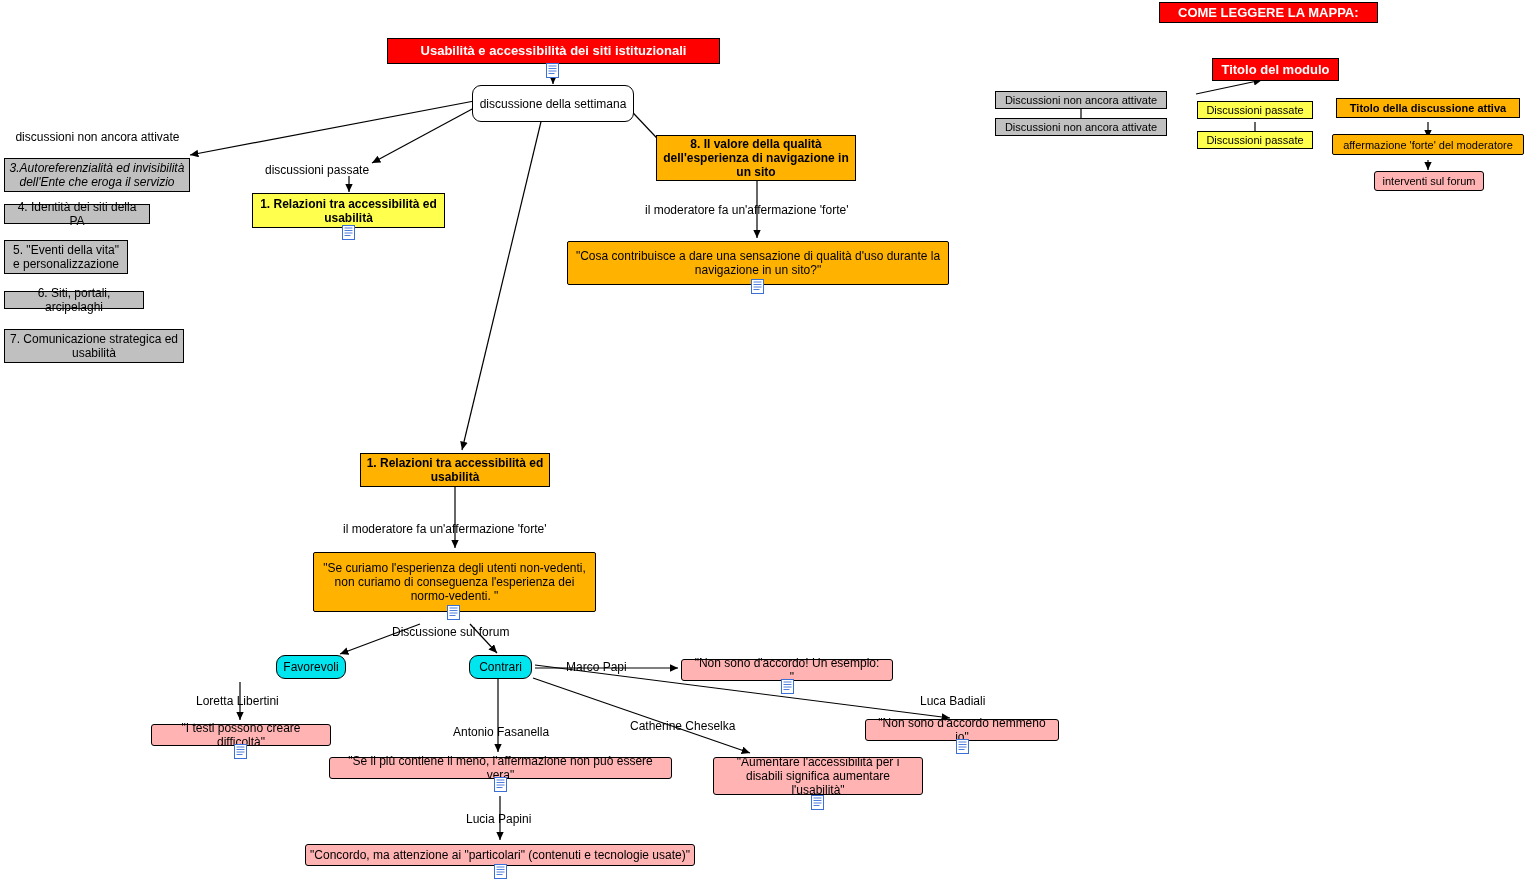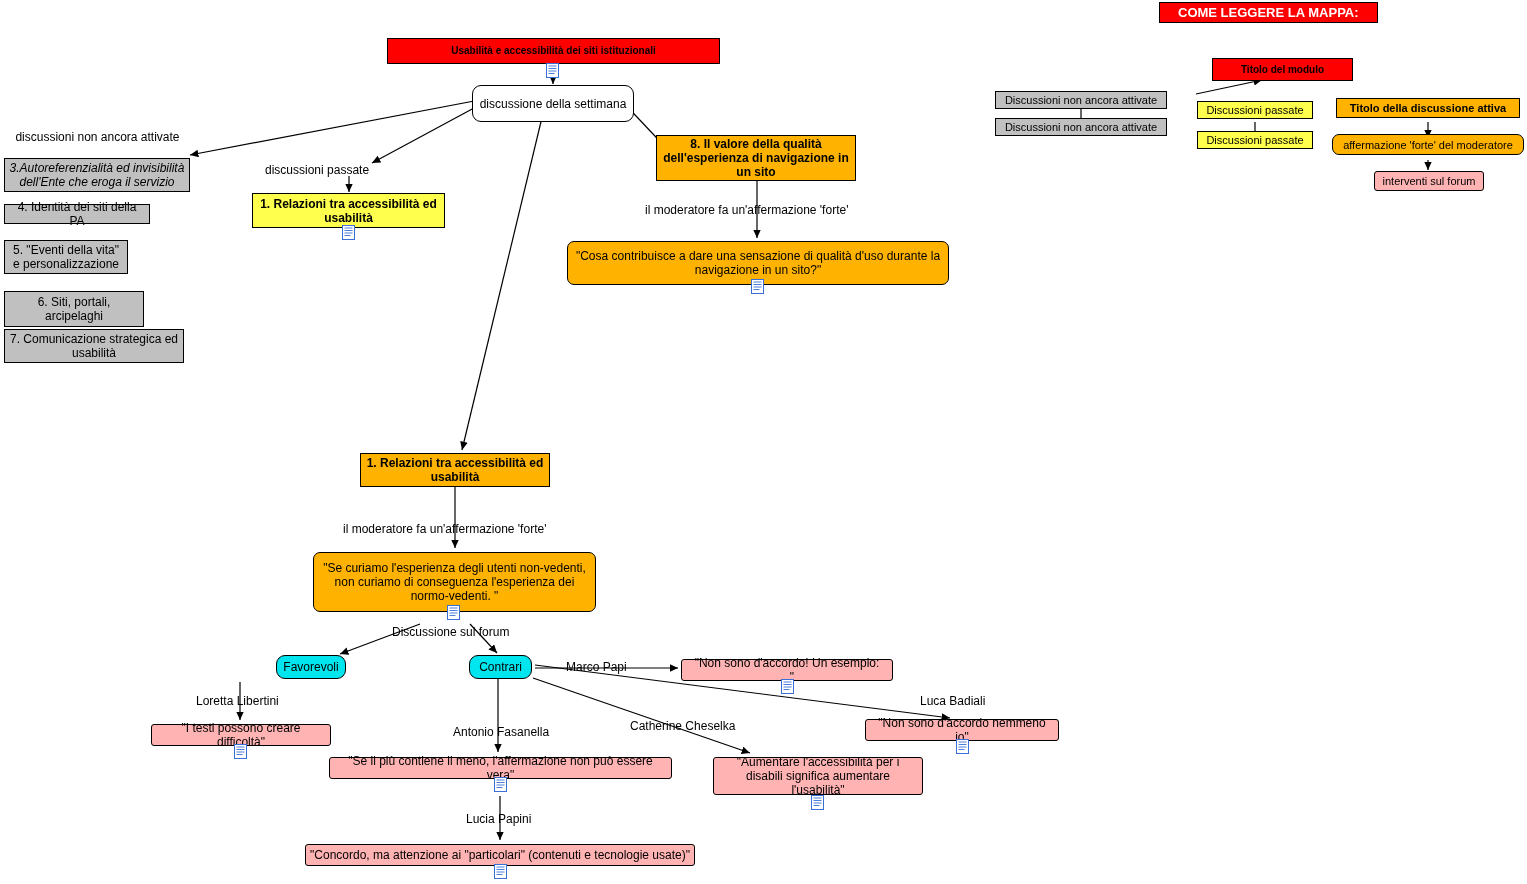--- a/index.html
+++ b/index.html
@@ -36,27 +36,27 @@
     line-height: 14px;
     padding: 2px 4px;
     display: flex;
     align-items: center;
     justify-content: center;
     color: #000;
   }
   .node.bold { font-weight: bold; }
   .n-red {
     background: #ff0000;
-    color: #000000;
+    color: #ffffff;
     font-weight: bold;
-    font-size: 10px;
+    font-size: 13px;
   }
   .n-gray { background: #c0c0c0; }
   .n-yellow { background: #ffff4d; }
-  .n-orange { background: #ffb300; border-radius: 7px; }
+  .n-orange { background: #ffb300; border-radius: 2px; }
   .n-orange-sq { background: #ffb300; }
   .n-pink { background: #ffb3b3; border-radius: 3px; }
   .n-cyan { background: #00e5ee; border-radius: 9px; text-align: center; }
   .n-white-round {
     background: #ffffff;
     border-radius: 9px;
   }
   .label {
     position: absolute;
     font-size: 12px;
@@ -156,21 +156,21 @@
 
   <div class="node n-gray" style="left:4px; top:158px; width:186px; height:34px;font-style:italic;">
     <span>3.Autoreferenzialità ed invisibilità dell'Ente che eroga il servizio</span>
   </div>
   <div class="node n-gray" style="left:4px; top:204px; width:146px; height:20px;">
     <span>4. Identità dei siti della PA</span>
   </div>
   <div class="node n-gray" style="left:4px; top:240px; width:124px; height:34px;">
     <span>5. "Eventi della vita" e personalizzazione</span>
   </div>
-  <div class="node n-gray" style="left:4px; top:291px; width:140px; height:36px;">
+  <div class="node n-gray" style="left:4px; top:291px; width:140px; height:18px;">
     <span>6. Siti, portali, arcipelaghi</span>
   </div>
   <div class="node n-gray" style="left:4px; top:329px; width:180px; height:34px;">
     <span>7. Comunicazione strategica ed usabilità</span>
   </div>
 
   <div class="node n-yellow bold" style="left:252px; top:193px; width:193px; height:35px;">
     <span>1. Relazioni tra accessibilità ed usabilità</span>
   </div>
   <svg class="doc-icon" style="left:342px; top:225px;" viewBox="0 0 13 15">
@@ -281,21 +281,21 @@
   </div>
   <svg class="doc-icon" style="left:494px; top:864px;" viewBox="0 0 13 15">
     <rect x="0.5" y="0.5" width="12" height="14" fill="#fff" stroke="#3a6fd8"></rect>
     <path d="M2.5,3 h8 M2.5,5.5 h8 M2.5,8 h8 M2.5,10.5 h6" stroke="#3a6fd8" stroke-width="0.9"></path>
   </svg>
 
   <div class="legend-title" style="left:1159px; top:2px;">
     <span>COME LEGGERE LA MAPPA:</span>
   </div>
 
-  <div class="node n-red" style="left:1212px; top:58px; width:141px; height:23px;">
+  <div class="node n-red" style="left:1212px; top:58px; width:127px; height:23px;">
     <span>Titolo del modulo</span>
   </div>
 
   <div class="node n-gray" style="left:995px; top:91px; width:172px; height:18px; font-size:11px;">
     <span>Discussioni non ancora attivate</span>
   </div>
   <div class="node n-gray" style="left:995px; top:118px; width:172px; height:18px; font-size:11px;">
     <span>Discussioni non ancora attivate</span>
   </div>
 

